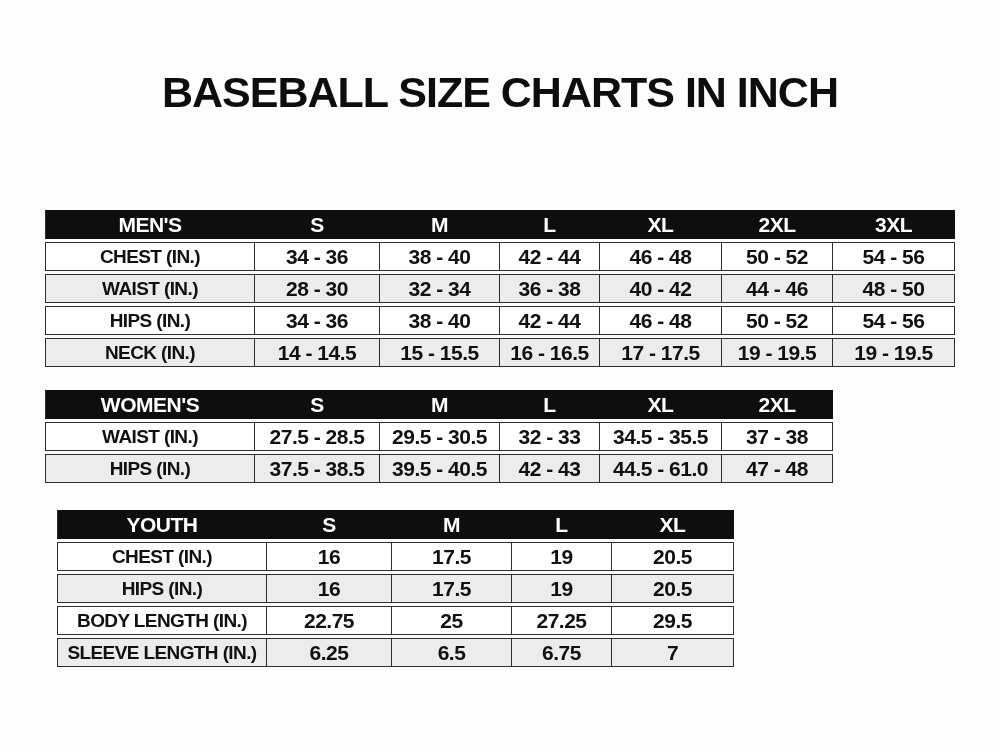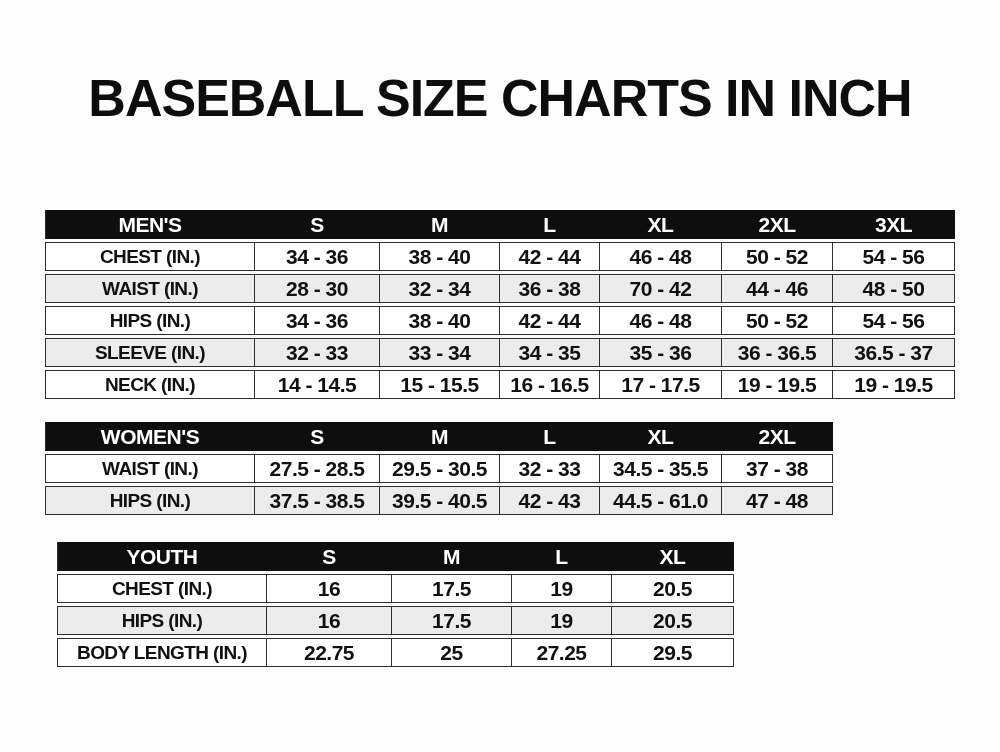--- a/index.html
+++ b/index.html
@@ -16,21 +16,21 @@
     color: var(--text, #111);
     overflow: hidden;
   }
   .page-title {
     position: absolute;
     top: 68px;
     left: 0;
     right: 0;
     margin: 0;
     text-align: center;
-    font-size: 52px;
+    font-size: 43px;
     font-weight: bold;
     letter-spacing: -1px;
     color: #0d0d0d;
     white-space: nowrap;
   }
   .tables-wrap {
     position: absolute;
     left: 45px;
     top: 183px;
   }
@@ -112,41 +112,32 @@
             <td>42 - 44</td>
             <td>46 - 48</td>
             <td>50 - 52</td>
             <td>54 - 56</td>
           </tr>
           <tr>
             <th>WAIST (IN.)</th>
             <td>28 - 30</td>
             <td>32 - 34</td>
             <td>36 - 38</td>
-            <td>70 - 42</td>
+            <td>40 - 42</td>
             <td>44 - 46</td>
             <td>48 - 50</td>
           </tr>
           <tr>
             <th>HIPS (IN.)</th>
             <td>34 - 36</td>
             <td>38 - 40</td>
             <td>42 - 44</td>
             <td>46 - 48</td>
             <td>50 - 52</td>
             <td>54 - 56</td>
-          </tr>
-          <tr>
-            <th>SLEEVE (IN.)</th>
-            <td>32 - 33</td>
-            <td>33 - 34</td>
-            <td>34 - 35</td>
-            <td>35 - 36</td>
-            <td>36 - 36.5</td>
-            <td>36.5 - 37</td>
           </tr>
           <tr>
             <th>NECK (IN.)</th>
             <td>14 - 14.5</td>
             <td>15 - 15.5</td>
             <td>16 - 16.5</td>
             <td>17 - 17.5</td>
             <td>19 - 19.5</td>
             <td>19 - 19.5</td>
           </tr>
@@ -222,16 +213,23 @@
             <td>19</td>
             <td>20.5</td>
           </tr>
           <tr>
             <th>BODY LENGTH (IN.)</th>
             <td>22.75</td>
             <td>25</td>
             <td>27.25</td>
             <td>29.5</td>
           </tr>
+          <tr>
+            <th>SLEEVE LENGTH (IN.)</th>
+            <td>6.25</td>
+            <td>6.5</td>
+            <td>6.75</td>
+            <td>7</td>
+          </tr>
         </tbody>
       </table>
   </div>
 </div>
 
 </body></html>

